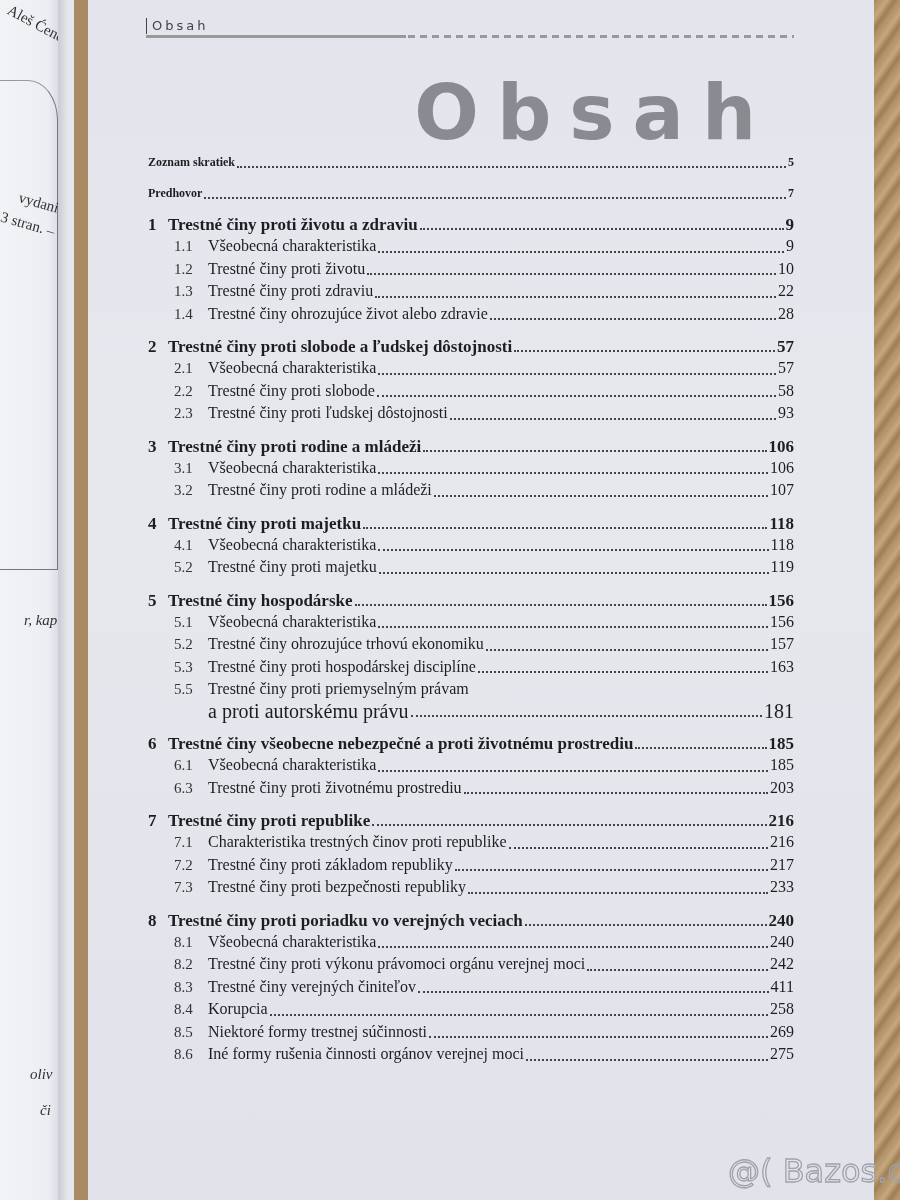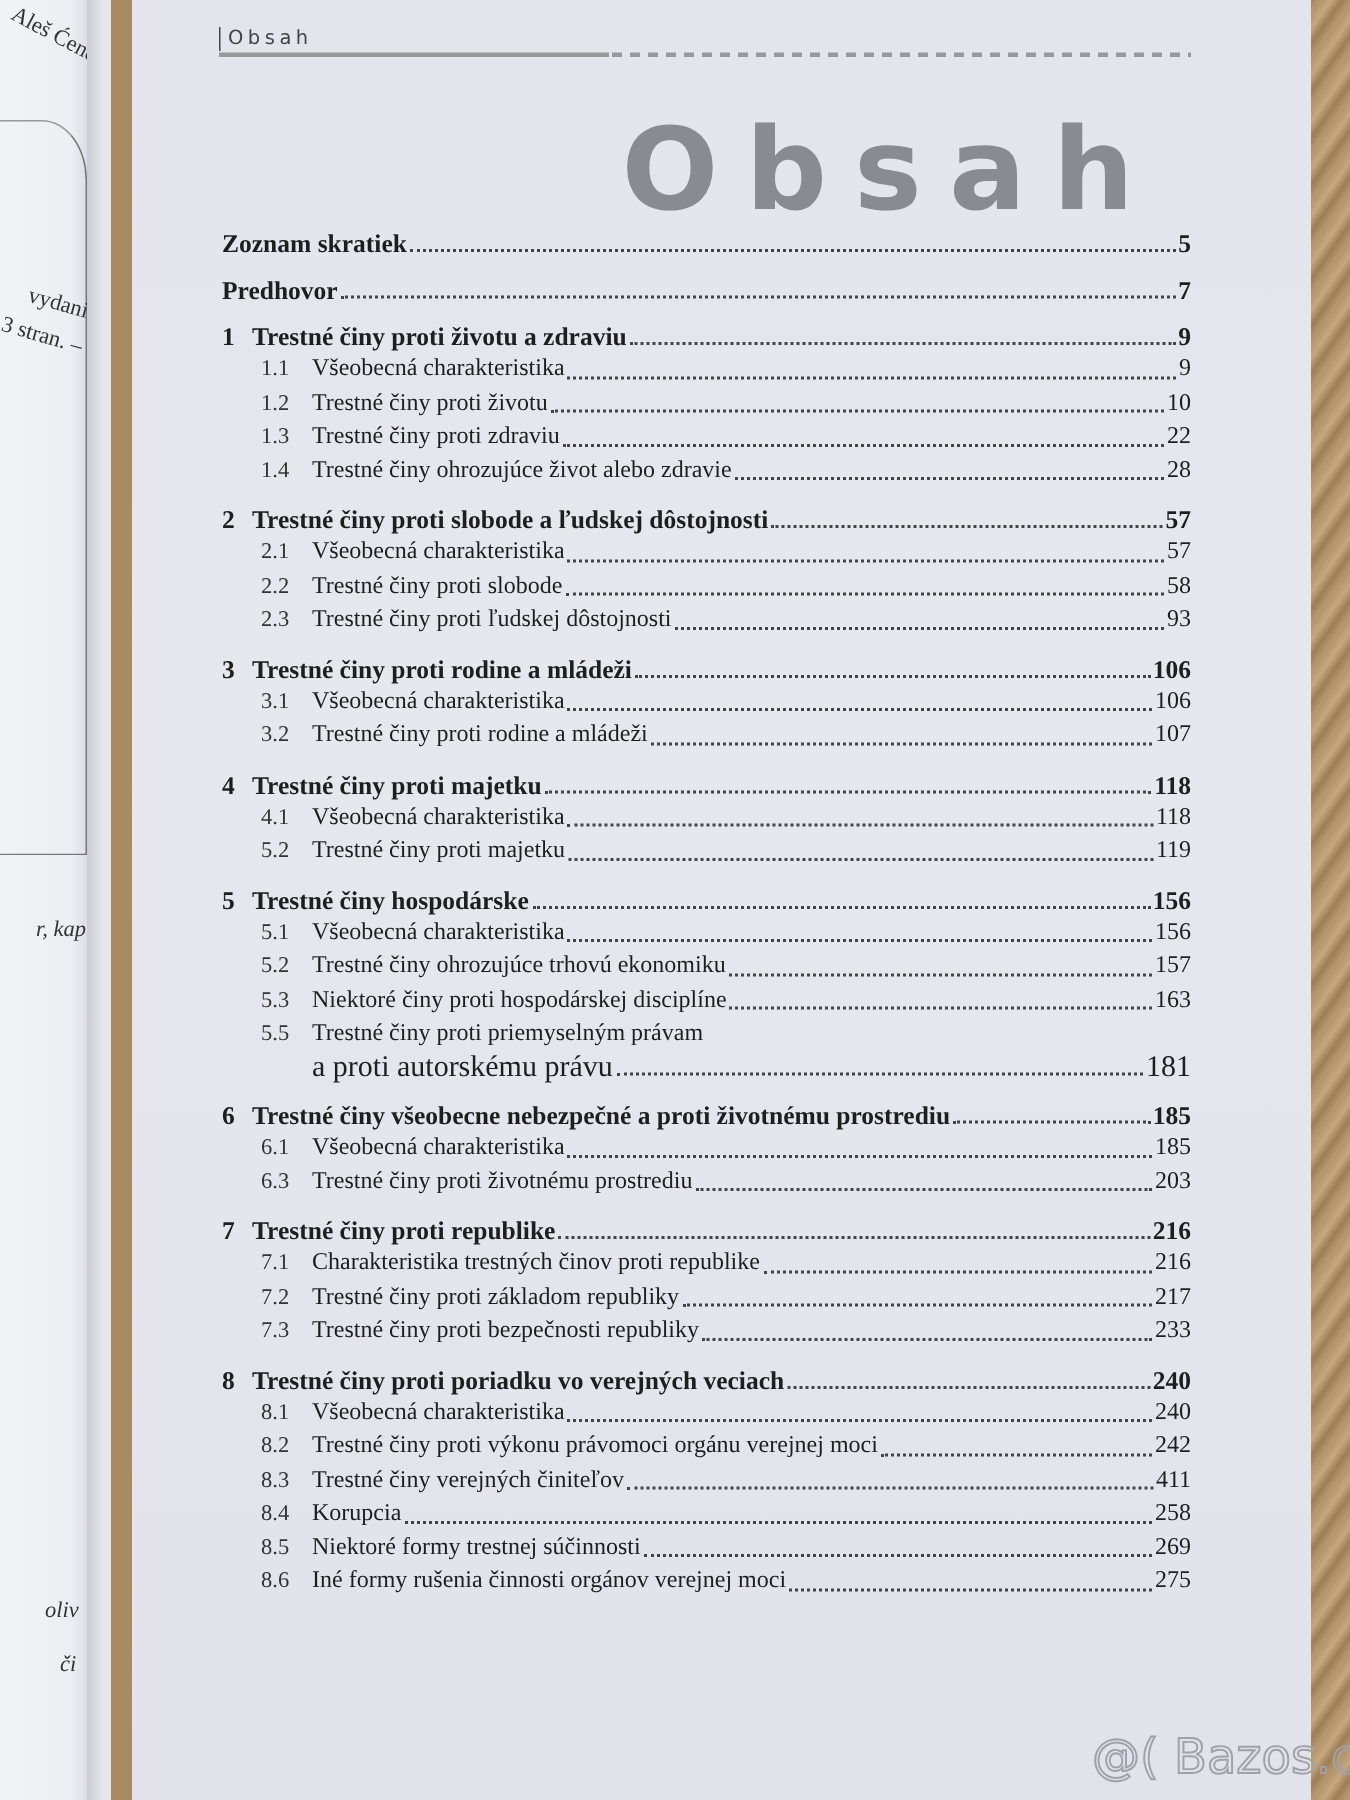--- a/index.html
+++ b/index.html
@@ -67,21 +67,21 @@
     display: flex; align-items: baseline; white-space: nowrap;
     font-size: 16.5px; line-height: 21px;
   }
   .row .num { display: inline-block; flex: 0 0 auto; }
   .row .title { flex: 0 0 auto; }
   .row .dots {
     flex: 1 1 auto; overflow: hidden; margin: 0 2px;
     border-bottom: 2px dotted #444; height: 1px; align-self: flex-end; margin-bottom: 5px;
   }
   .row .page-no { flex: 0 0 auto; }
-  .row.front { font-weight: bold; font-size: 17px; margin-bottom: 10px; }
+  .row.front { font-weight: bold; font-size: 12px; margin-bottom: 10px; }
   .row.chapter { font-weight: bold; font-size: 17px; margin-top: 4px; }
   .row.chapter .num { width: 20px; }
   .row.section { padding-left: 26px; font-size: 16px; line-height: 21.5px; }
   .row.section .num { width: 34px; color: #333; font-size: 15px; }
   .row.cont { padding-left: 60px; font-size: 20px; line-height: 21.5px; justify-content: space-between; }
   .chap-group { margin-bottom: 11px; }
   .watermark {
     position: absolute; left: 728px; top: 1152px;
     font-family: "DejaVu Sans", sans-serif; font-size: 32px;
     color: transparent; -webkit-text-stroke: 1.3px #a0a2aa;
@@ -243,21 +243,21 @@
             <span class="page-no">156</span>
           </div>
           <div class="row section">
             <span class="num">5.2</span>
             <span class="title">Trestné činy ohrozujúce trhovú ekonomiku</span>
             <span class="dots"></span>
             <span class="page-no">157</span>
           </div>
           <div class="row section">
             <span class="num">5.3</span>
-            <span class="title">Niektoré činy proti hospodárskej disciplíne</span>
+            <span class="title">Trestné činy proti hospodárskej disciplíne</span>
             <span class="dots"></span>
             <span class="page-no">163</span>
           </div>
           <div class="row section">
             <span class="num">5.5</span>
             <span class="title">Trestné činy proti priemyselným právam</span>
           </div>
           <div class="row cont">
             <span class="title">a proti autorskému právu</span>
             <span class="dots"></span>

